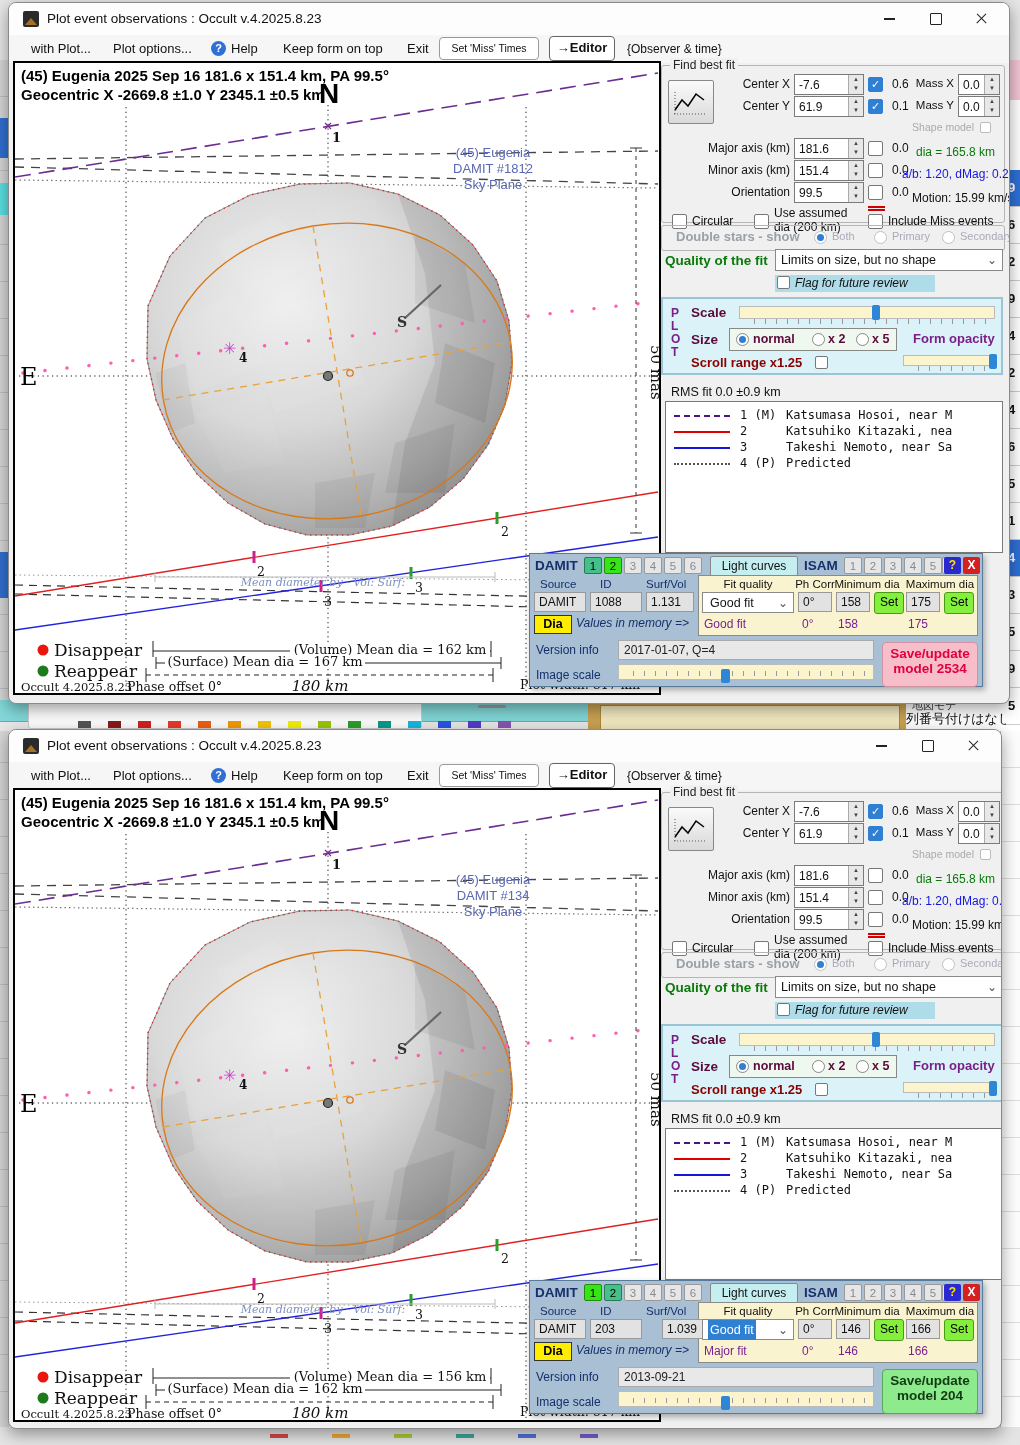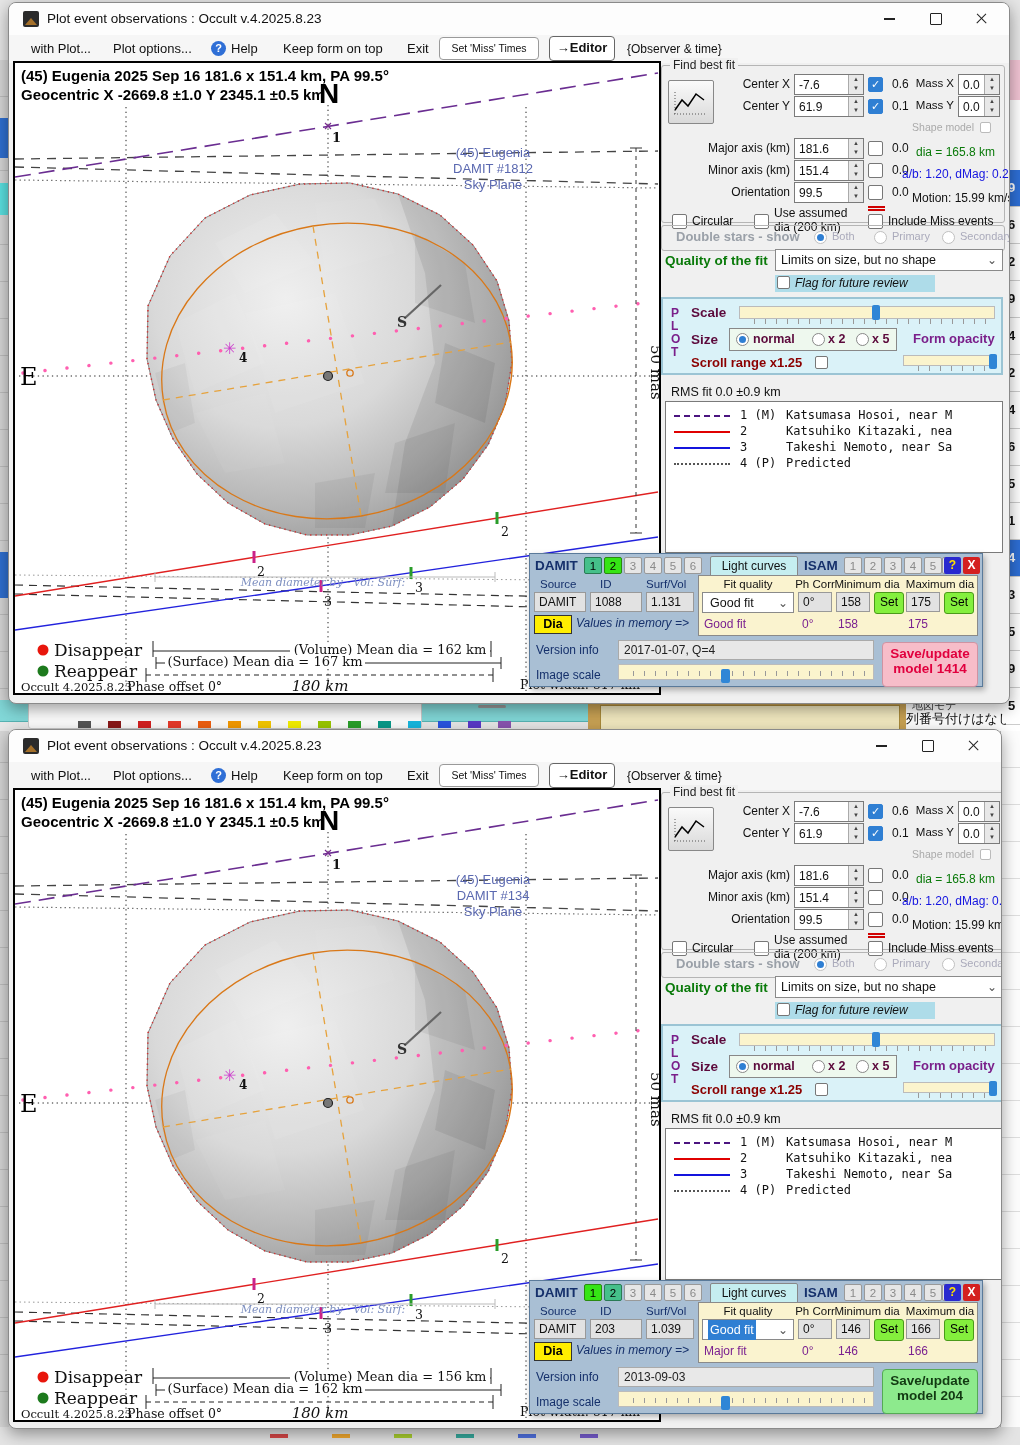--- a/index.html
+++ b/index.html
@@ -501,21 +501,21 @@
     <span class="memval" style="left:272px;top:63px">0°</span>
     <span class="memval" style="left:308px;top:63px">158</span>
     <span class="memval" style="left:378px;top:63px">175</span>
     <span class="dmt-h" style="left:6px;top:89px;font-size:12px">Version info</span>
     <span class="verbox" style="left:88px;top:86px;width:256px;height:20px">2017-01-07, Q=4</span>
     <span class="dmt-h" style="left:6px;top:114px;font-size:12px">Image scale</span>
     <span class="track" style="left:88px;top:110px;width:256px;height:16px">
           <span class="ticks" style="bottom:3px"></span>
           <span class="thumb" style="top: 4px; height: 14px; width: 9px; left: 40%;"></span>
         </span>
-    <span class="savebtn" style="left: 352px; top: 88px; width: 94px; height: 40px; padding-top: 3px; background: rgb(247, 189, 201); color: rgb(225, 0, 62); border-color: rgb(207, 147, 162);"><span>Save/update</span><br><span>model 1414</span></span>
+    <span class="savebtn" style="left: 352px; top: 88px; width: 94px; height: 40px; padding-top: 3px; background: rgb(247, 189, 201); color: rgb(225, 0, 62); border-color: rgb(207, 147, 162);"><span>Save/update</span><br><span>model 2534</span></span>
   </div>
 </div>
 <div id="win2-mount" class="win" style="left:8px;top:729px;width:992px;height:698px">
 
   <div class="titlebar">
     <span class="title-ico">
           <i></i>
         </span>
     <span class="title-txt">Plot event observations : Occult v.4.2025.8.23</span>
     <span class="cap-btn cap-min" style="right:96px">
@@ -808,35 +808,35 @@
     <span class="yellowzone" style="left:168px;top:21px;width:280px;height:61px"></span>
     <span class="dmt-h" style="left:10px;top:24px">Source</span>
     <span class="dmt-h" style="left:70px;top:24px">ID</span>
     <span class="dmt-h" style="left:116px;top:24px">Surf/Vol</span>
     <span class="yz-h" style="left:186px;top:24px;width:64px">Fit quality</span>
     <span class="yz-h" style="left:262px;top:24px;width:46px">Ph Corr</span>
     <span class="yz-h" style="left:302px;top:24px;width:70px">Minimum dia</span>
     <span class="yz-h" style="left:372px;top:24px;width:76px">Maximum dia</span>
     <span class="gcell" style="left:4px;top:38px;width:52px">DAMIT</span>
     <span class="gcell" style="left:60px;top:38px;width:52px">203</span>
-    <span class="gcell" style="left:116px;top:38px;width:48px">1.039</span>
+    <span class="gcell" style="left:132px;top:38px;width:48px">1.039</span>
     <span class="dd" style="left:172px;top:38px;width:92px;height:21px;line-height:20px"><span class="ddtext hl">Good fit</span><span class="chev">⌄</span></span>
     <span class="gcell" style="left:268px;top:38px;width:34px">0°</span>
     <span class="gcell" style="left:306px;top:38px;width:34px">146</span>
     <span class="setbtn" style="left:344px;top:38px;width:28px">Set</span>
     <span class="gcell" style="left:376px;top:38px;width:34px">166</span>
     <span class="setbtn" style="left:414px;top:38px;width:28px">Set</span>
     <span class="diabtn" style="left:4px;top:61px;width:36px;height:17px;line-height:16px">Dia</span>
     <span class="memlab" style="left:46px;top:62px">Values in memory =&gt;</span>
     <span class="memval" style="left:174px;top:63px">Major fit</span>
     <span class="memval" style="left:272px;top:63px">0°</span>
     <span class="memval" style="left:308px;top:63px">146</span>
     <span class="memval" style="left:378px;top:63px">166</span>
     <span class="dmt-h" style="left:6px;top:89px;font-size:12px">Version info</span>
-    <span class="verbox" style="left:88px;top:86px;width:256px;height:20px">2013-09-03</span>
+    <span class="verbox" style="left:88px;top:86px;width:256px;height:20px">2013-09-21</span>
     <span class="dmt-h" style="left:6px;top:114px;font-size:12px">Image scale</span>
     <span class="track" style="left:88px;top:110px;width:256px;height:16px">
           <span class="ticks" style="bottom:3px"></span>
           <span class="thumb" style="top: 4px; height: 14px; width: 9px; left: 40%;"></span>
         </span>
     <span class="savebtn" style="left: 352px; top: 88px; width: 94px; height: 40px; padding-top: 3px; background: rgb(141, 234, 141); color: rgb(18, 58, 18); border-color: rgb(85, 170, 85);"><span>Save/update</span><br><span>model 204</span></span>
   </div>
 </div>
 
 </div>

